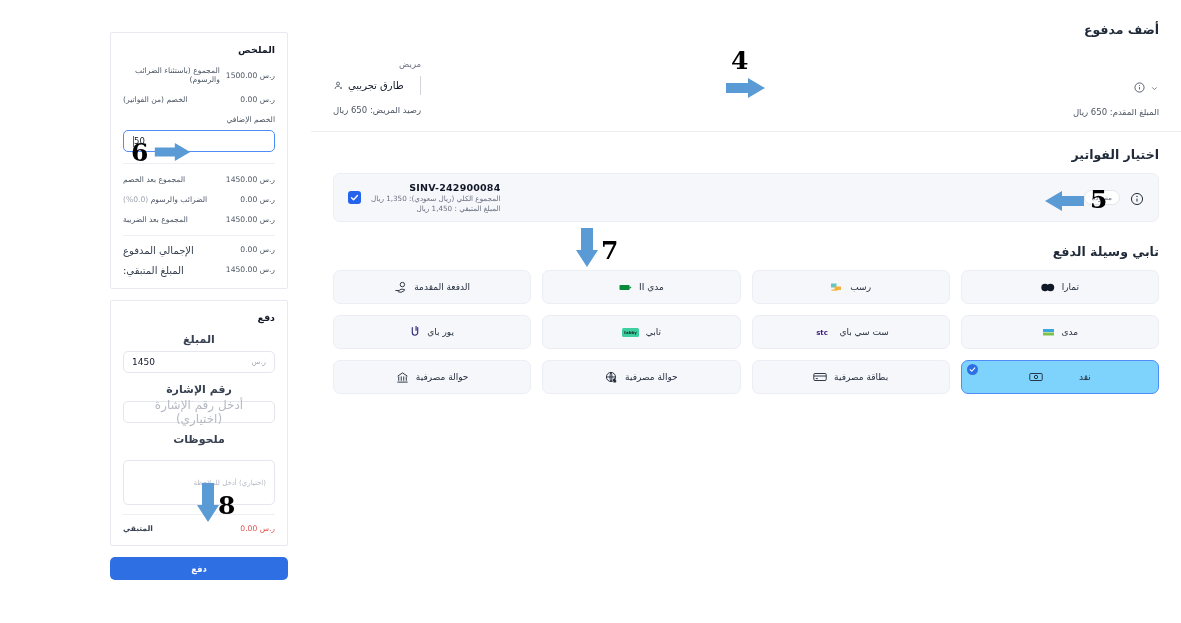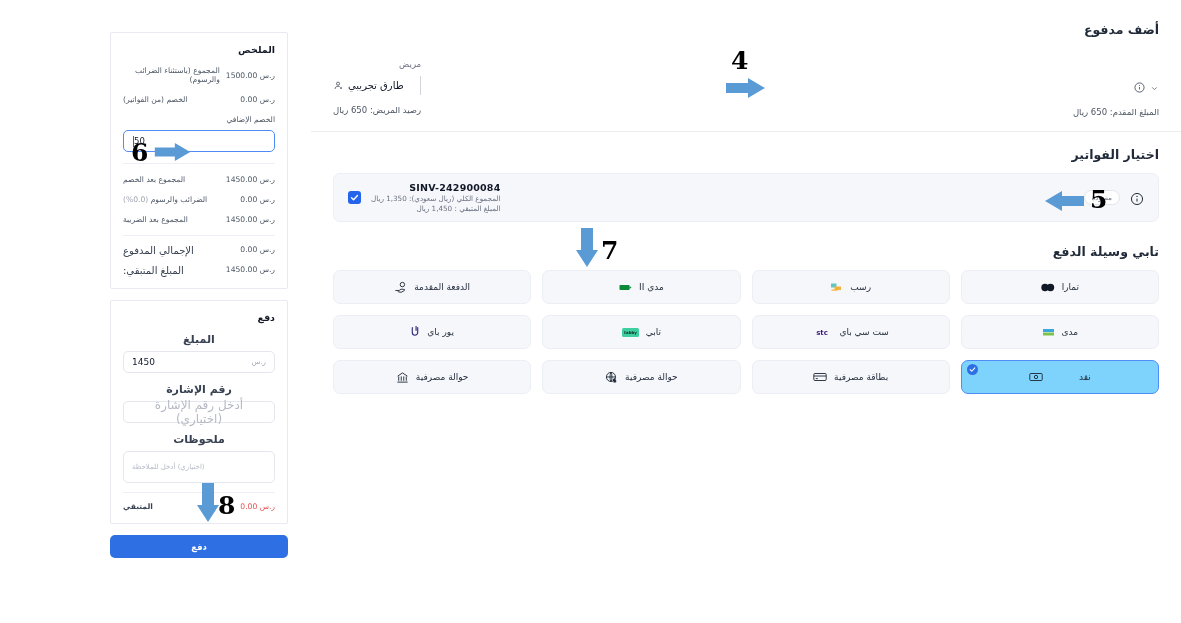--- a/index.html
+++ b/index.html
@@ -117,22 +117,22 @@
   .f-label { font-size: 11px; color: #374151; text-align: center; margin-top: 10px; font-weight: 600; }
   .f-input {
     margin-top: 5px; height: 22px; border: 1px solid #e6e7ee; border-radius: 5px;
     background: #fff; display: flex; align-items: center;
     justify-content: space-between; padding: 0 8px;
   }
   .f-input .v { font-size: 9px; color: #111827; direction: ltr; }
   .f-input .unit { font-size: 7px; color: #9ca3af; }
   .f-input .ph { font-size: 12px; color: #b6b9c4; width: 100%; text-align: center; }
   .f-area {
-    margin-top: 5px; height: 32px; border: 1px solid #e6e7ee; border-radius: 5px;
-    background: #fff; display: flex; align-items: center; justify-content: flex-end;
+    margin-top: 14px; height: 45px; border: 1px solid #e6e7ee; border-radius: 5px;
+    background: #fff; display: flex; align-items: center; justify-content: flex-start;
     padding: 0 8px;
   }
   .f-area .ph { font-size: 7px; color: #b6b9c4; }
   .rem-row {
     display: flex; justify-content: space-between; align-items: center;
     margin-top: 9px; padding-top: 9px; border-top: 1px solid #eeeff4;
   }
   .rem-row .lbl { font-size: 7.6px; color: #374151; font-weight: 600; }
   .rem-row .val { font-size: 7.6px; color: #e05252; direction: ltr; }
   .pay-btn {

